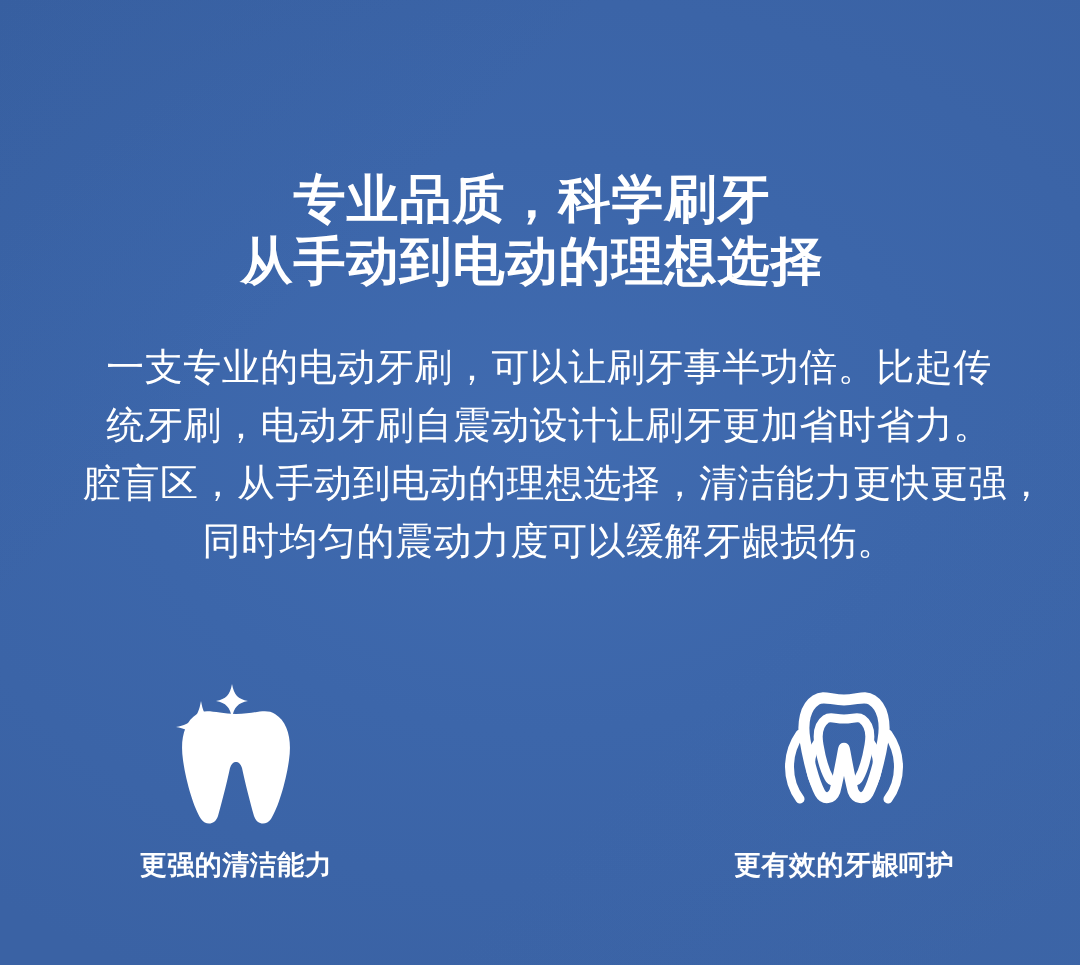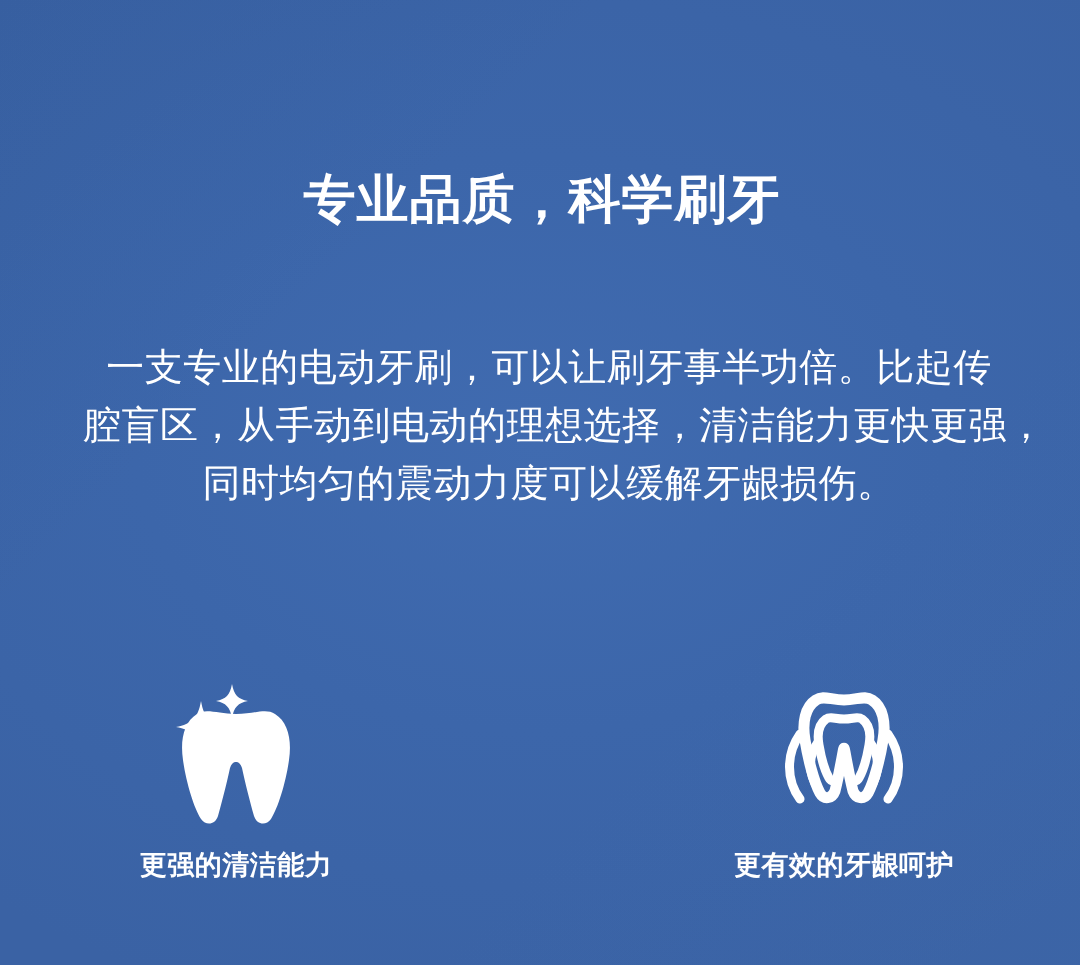--- a/index.html
+++ b/index.html
@@ -40,21 +40,21 @@
     position: relative;
     z-index: 2;
     width: 100%;
     height: 100%;
   }
 
   
   .headline {
     position: absolute;
     top: 168px;
-    left: 10px;
+    left: 0;
     width: 1064px;
     text-align: center;
     color: #ffffff;
     font-weight: bold;
     font-size: 52px;
     line-height: 62px;
     letter-spacing: 1px;
     white-space: nowrap;
   }
   .headline-line {
@@ -122,24 +122,26 @@
   }
 </style>
 </head>
 <body>
 
 <div class="banner">
   <div class="content">
 
     <div class="headline">
       <span class="headline-line">专业品质，科学刷牙</span>
+      <span class="headline-line">从手动到电动的理想选择</span>
     </div>
 
     <div class="body-copy">
       <span class="para-line">一支专业的电动牙刷，可以让刷牙事半功倍。比起传</span>
+      <span class="para-line">统牙刷，电动牙刷自震动设计让刷牙更加省时省力。</span>
       <span class="para-line">腔盲区，从手动到电动的理想选择，清洁能力更快更强，</span>
       <span class="para-line last">同时均匀的震动力度可以缓解牙龈损伤。</span>
     </div>
 
     <div class="features">
 
       <div class="feature">
         <div class="feature-icon">
           <svg width="132" height="140" viewBox="0 0 132 140" fill="#ffffff" aria-hidden="true">
 

